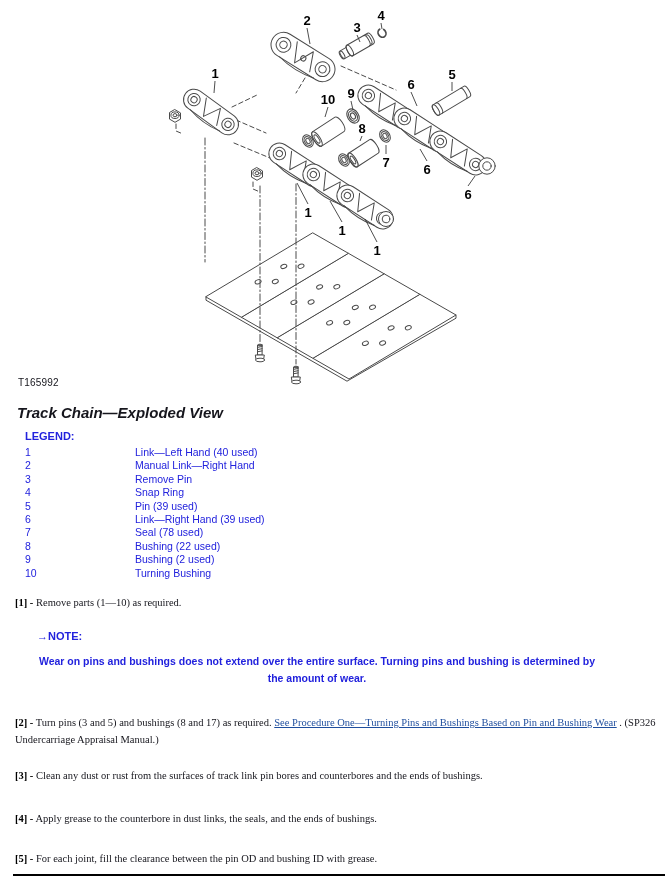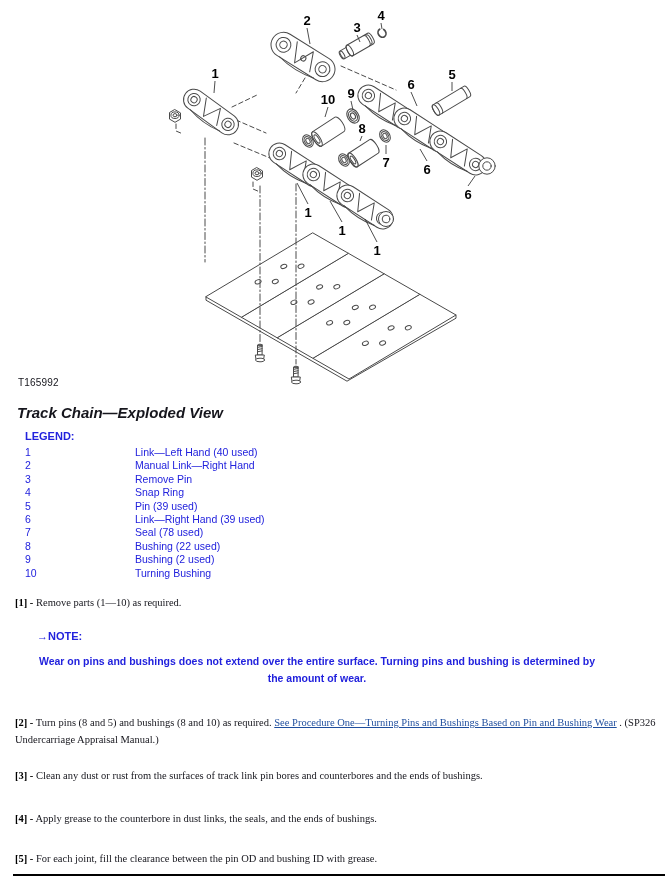--- a/index.html
+++ b/index.html
@@ -264,21 +264,21 @@
     </div>
 
   <div class="step" style="top:594px">
     <b>[1] -</b><span> Remove parts (1—10) as required.</span>
   </div>
 
   <div class="note-label">→NOTE:</div>
   <div class="note-text">Wear on pins and bushings does not extend over the entire surface. Turning pins and bushing is determined by the amount of wear.</div>
 
   <div class="step" style="top:714px">
-    <b>[2] -</b><span> Turn pins (8 and 5) and bushings (8 and 10) as required. </span><span class="proc-link">See Procedure One—Turning Pins and Bushings Based on Pin and Bushing Wear</span><span> . (SP326 Undercarriage Appraisal Manual.)</span>
+    <b>[2] -</b><span> Turn pins (3 and 5) and bushings (8 and 17) as required. </span><span class="proc-link">See Procedure One—Turning Pins and Bushings Based on Pin and Bushing Wear</span><span> . (SP326 Undercarriage Appraisal Manual.)</span>
   </div>
 
   <div class="step" style="top:767px">
     <b>[3] -</b><span> Clean any dust or rust from the surfaces of track link pin bores and counterbores and the ends of bushings.</span>
   </div>
 
   <div class="step" style="top:810px">
     <b>[4] -</b><span> Apply grease to the counterbore in dust links, the seals, and the ends of bushings.</span>
   </div>
 

